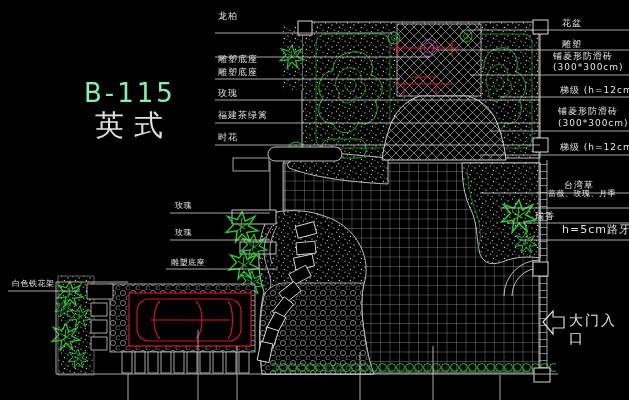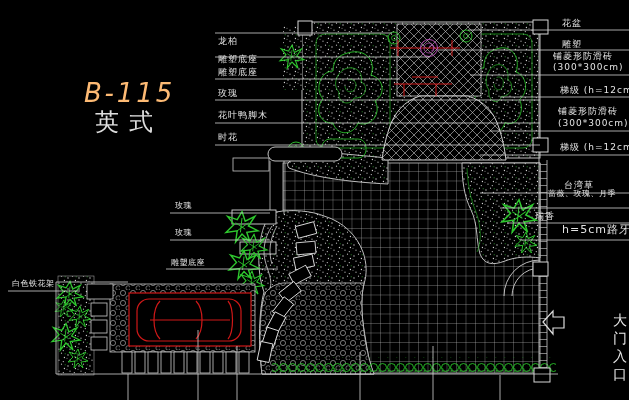--- a/index.html
+++ b/index.html
@@ -3,26 +3,26 @@
 <meta charset="utf-8">
 <style>
   html,body{margin:0;padding:0;background:#000;}
   .stage{position:relative;width:629px;height:400px;background:#000;overflow:hidden;
          font-family:"DejaVu Sans","Liberation Sans",sans-serif;}
   .stage svg{position:absolute;left:0;top:0;}
   .lbl{position:absolute;color:#e4e4e4;font-size:9px;line-height:10px;white-space:nowrap;
        letter-spacing:1px;}
   .lbl.small{font-size:8px;letter-spacing:0.5px;}
   .lbl.big{font-size:11px;letter-spacing:1px;}
-  .title-code{position:absolute;left:84px;top:78px;color:#fdba74;font-size:26px;
-              letter-spacing:3px;font-weight:400;font-style:italic;}
-  .title-style{position:absolute;left:95px;top:106px;color:#dedede;font-size:24px;
+  .title-code{position:absolute;left:84px;top:78px;color:#86efac;font-size:26px;
+              letter-spacing:3px;font-weight:400;}
+  .title-style{position:absolute;left:95px;top:106px;color:#dedede;font-size:29px;
                letter-spacing:10px;font-weight:400;}
   .entrance{position:absolute;left:569px;top:312px;color:#e8e8e8;font-size:14px;
-            letter-spacing:2px;margin-left:44px;}
+            letter-spacing:2px;}
 </style>
 </head>
 <body>
 
 <div class="stage">
 
 <svg width="629" height="400" viewBox="0 0 629 400">
   <defs>
     <pattern id="stip" width="11" height="11" patternUnits="userSpaceOnUse">
       <rect width="11" height="11" fill="#000"></rect>
@@ -212,25 +212,25 @@
     <line x1="56" y1="282" x2="128" y2="282"></line>
     <line x1="56" y1="282" x2="56" y2="374"></line>
   </g>
 
   <polygon points="543,322 553,311 553,317 564,317 564,328 553,328 553,334" fill="none" stroke="#dddddd" stroke-width="1.2"></polygon>
 </svg>
 
 <div class="title-code">B-115</div>
 <div class="title-style">英式</div>
 
-<div class="lbl" style="left:218px;top:36px">龙柏</div>
+<div class="lbl" style="left:218px;top:11px">龙柏</div>
 <div class="lbl" style="left:218px;top:54px">雕塑底座</div>
 <div class="lbl" style="left:218px;top:67px">雕塑底座</div>
 <div class="lbl" style="left:218px;top:88px">玫瑰</div>
-<div class="lbl" style="left:218px;top:110px">花叶鸭脚木</div>
+<div class="lbl" style="left:218px;top:110px">福建茶绿篱</div>
 <div class="lbl" style="left:218px;top:132px">时花</div>
 
 <div class="lbl small" style="left:175px;top:201px">玫瑰</div>
 <div class="lbl small" style="left:175px;top:228px">玫瑰</div>
 <div class="lbl small" style="left:171px;top:258px">雕塑底座</div>
 
 <div class="lbl small" style="left:12px;top:279px">白色铁花架</div>
 
 <div class="lbl" style="left:562px;top:18px">花盆</div>
 <div class="lbl" style="left:562px;top:39px">雕塑</div>

